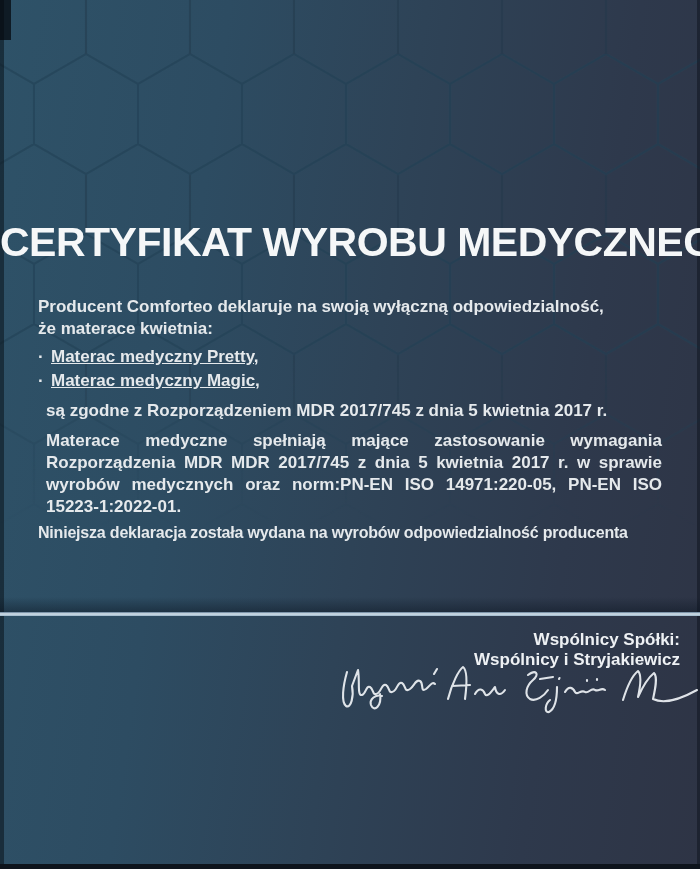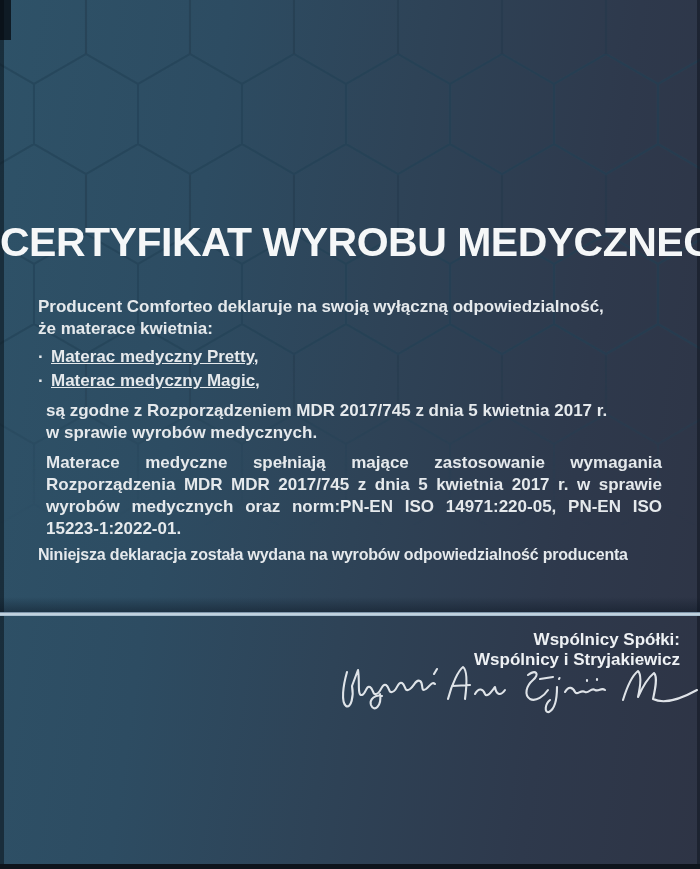--- a/index.html
+++ b/index.html
@@ -157,21 +157,20 @@
       <li class="bullet-item">
         <span class="bullet-dot">·</span><span>Materac medyczny Pretty,</span>
       </li>
       <li class="bullet-item">
         <span class="bullet-dot">·</span><span>Materac medyczny Magic,</span>
       </li>
     </ul>
 
     <p class="compliance">
       <span class="line">są zgodne z Rozporządzeniem MDR 2017/745 z dnia 5 kwietnia 2017 r.</span>
-      <span class="line">w sprawie wyrobów medycznych.</span>
     </p>
 
     <p class="standards">Materace medyczne spełniają mające zastosowanie wymagania Rozporządzenia MDR MDR 2017/745 z dnia 5 kwietnia 2017 r. w sprawie wyrobów medycznych oraz norm:PN-EN ISO 14971:220-05, PN-EN ISO 15223-1:2022-01.</p>
 
     <p class="declaration">Niniejsza deklaracja została wydana na wyrobów odpowiedzialność producenta</p>
   </div>
 
   <div class="divider-shadow"></div>
   <div class="divider"></div>
 

